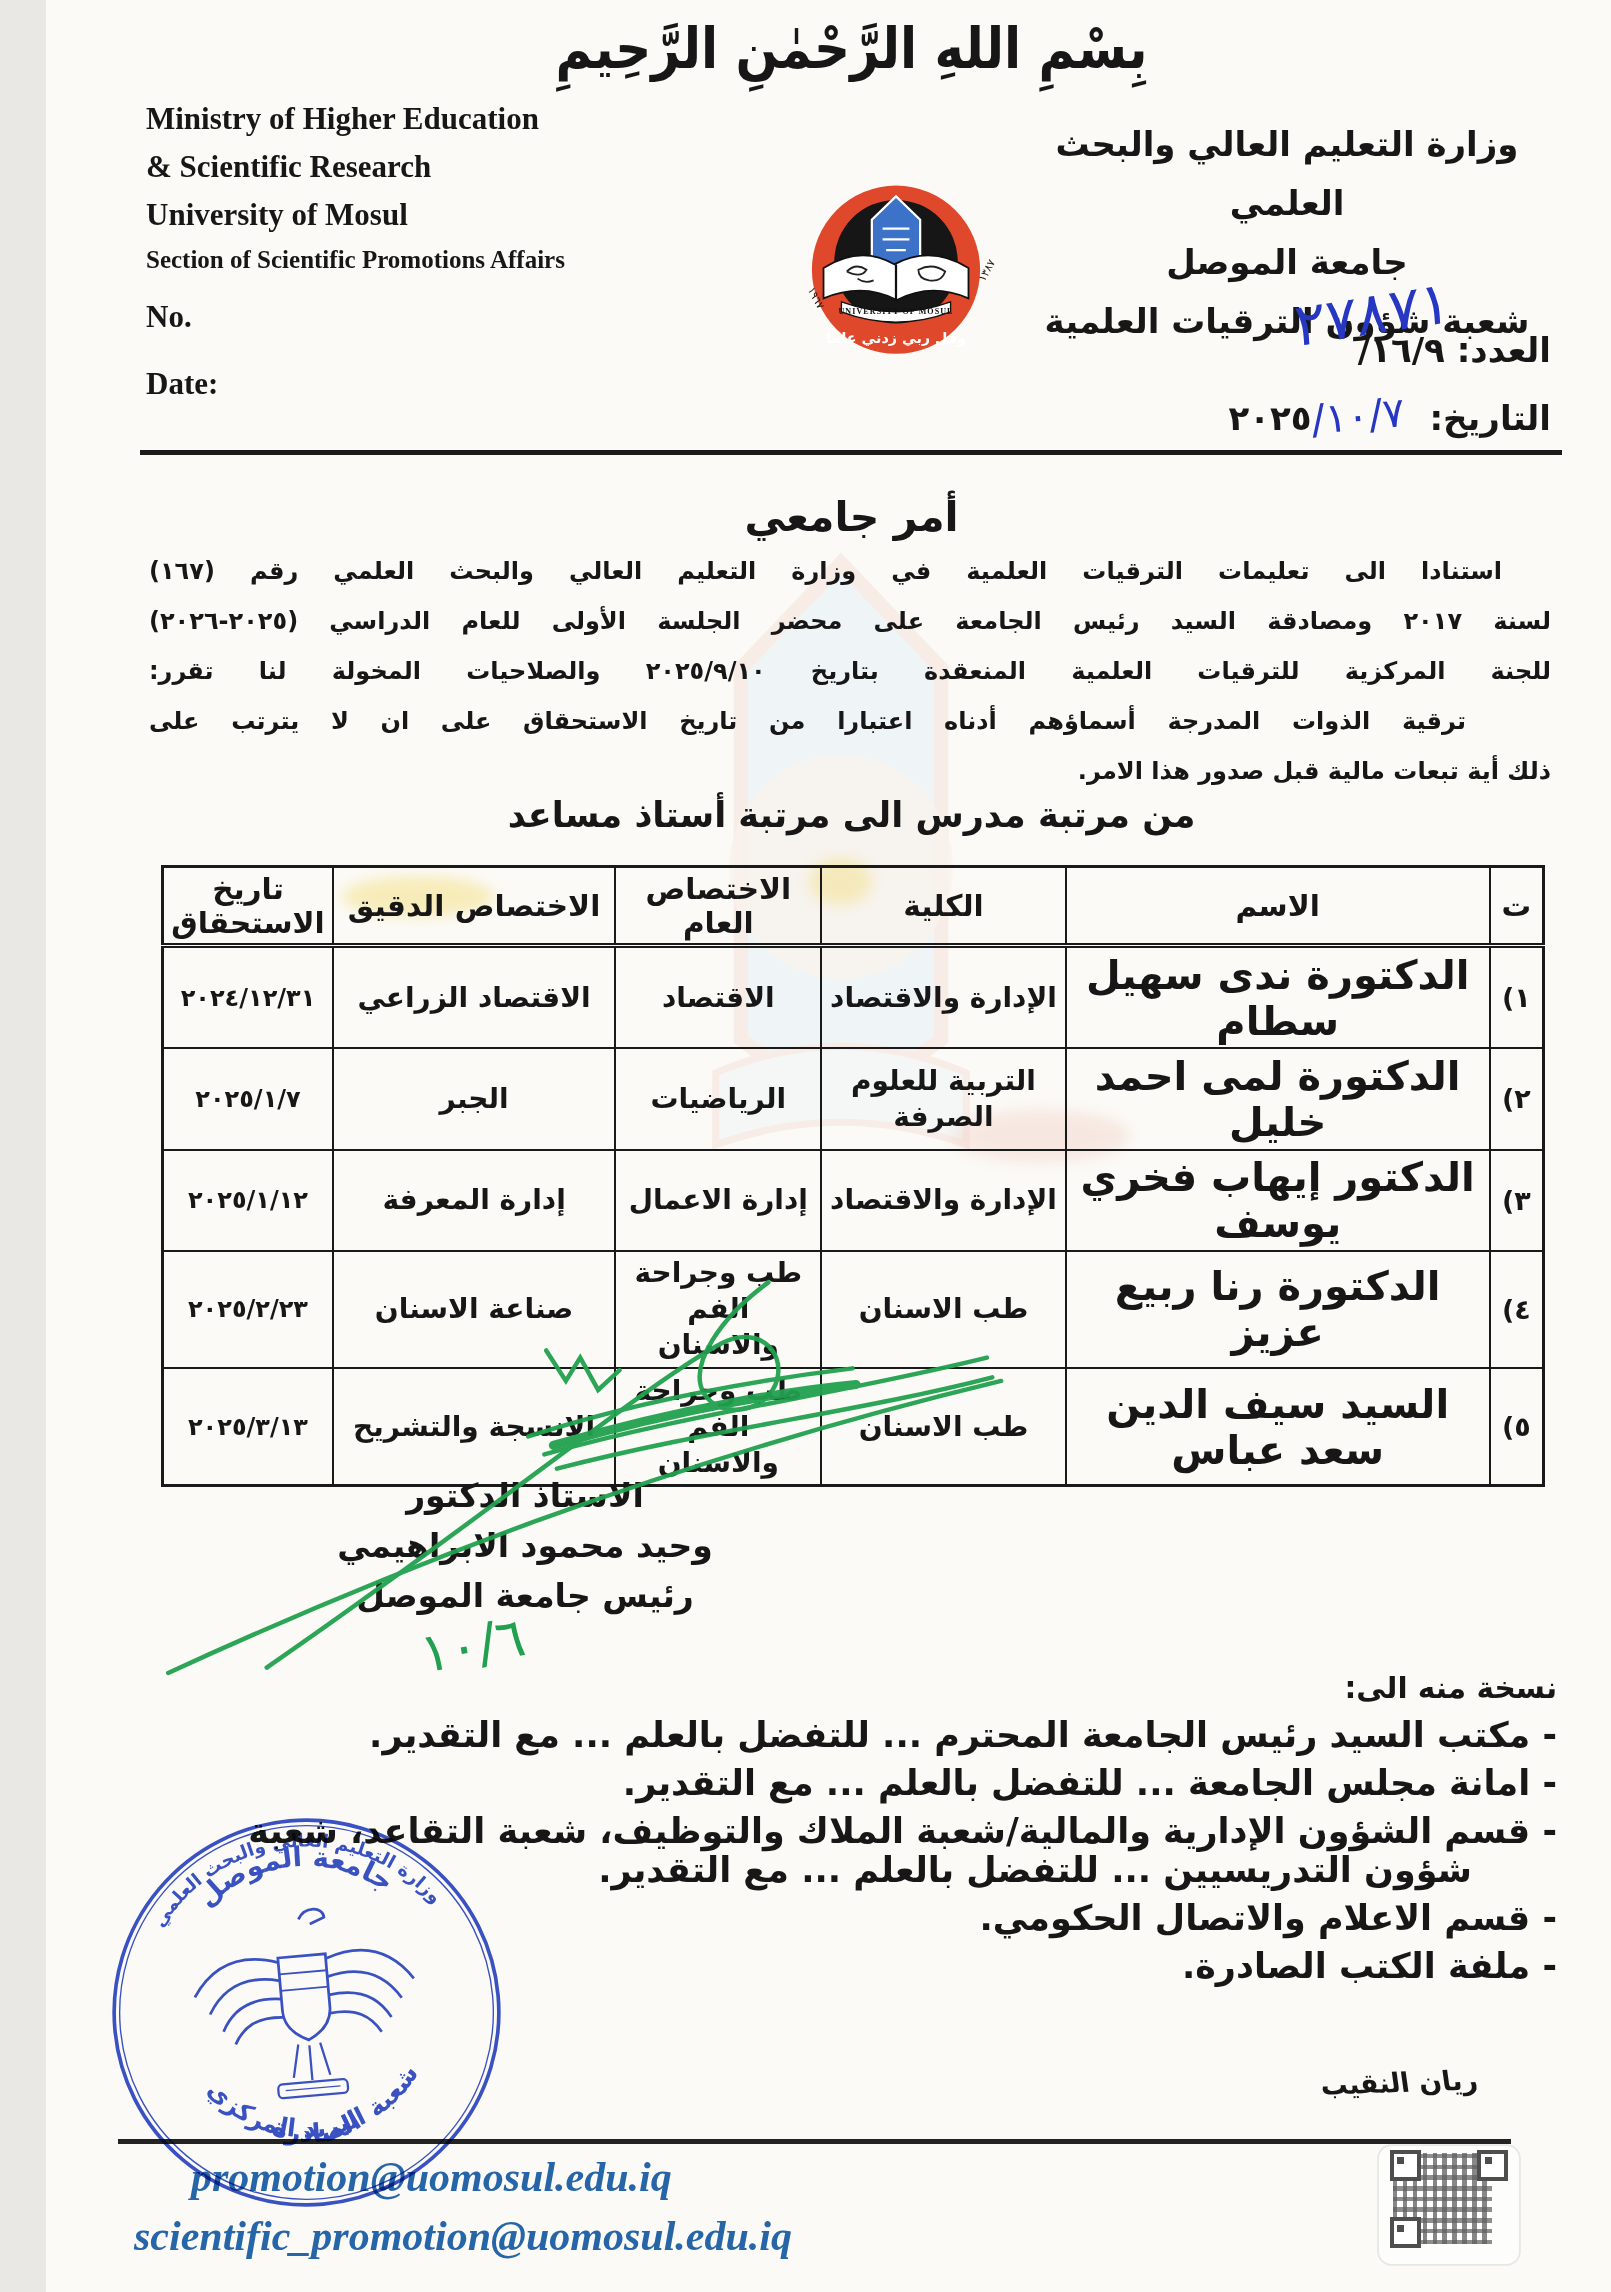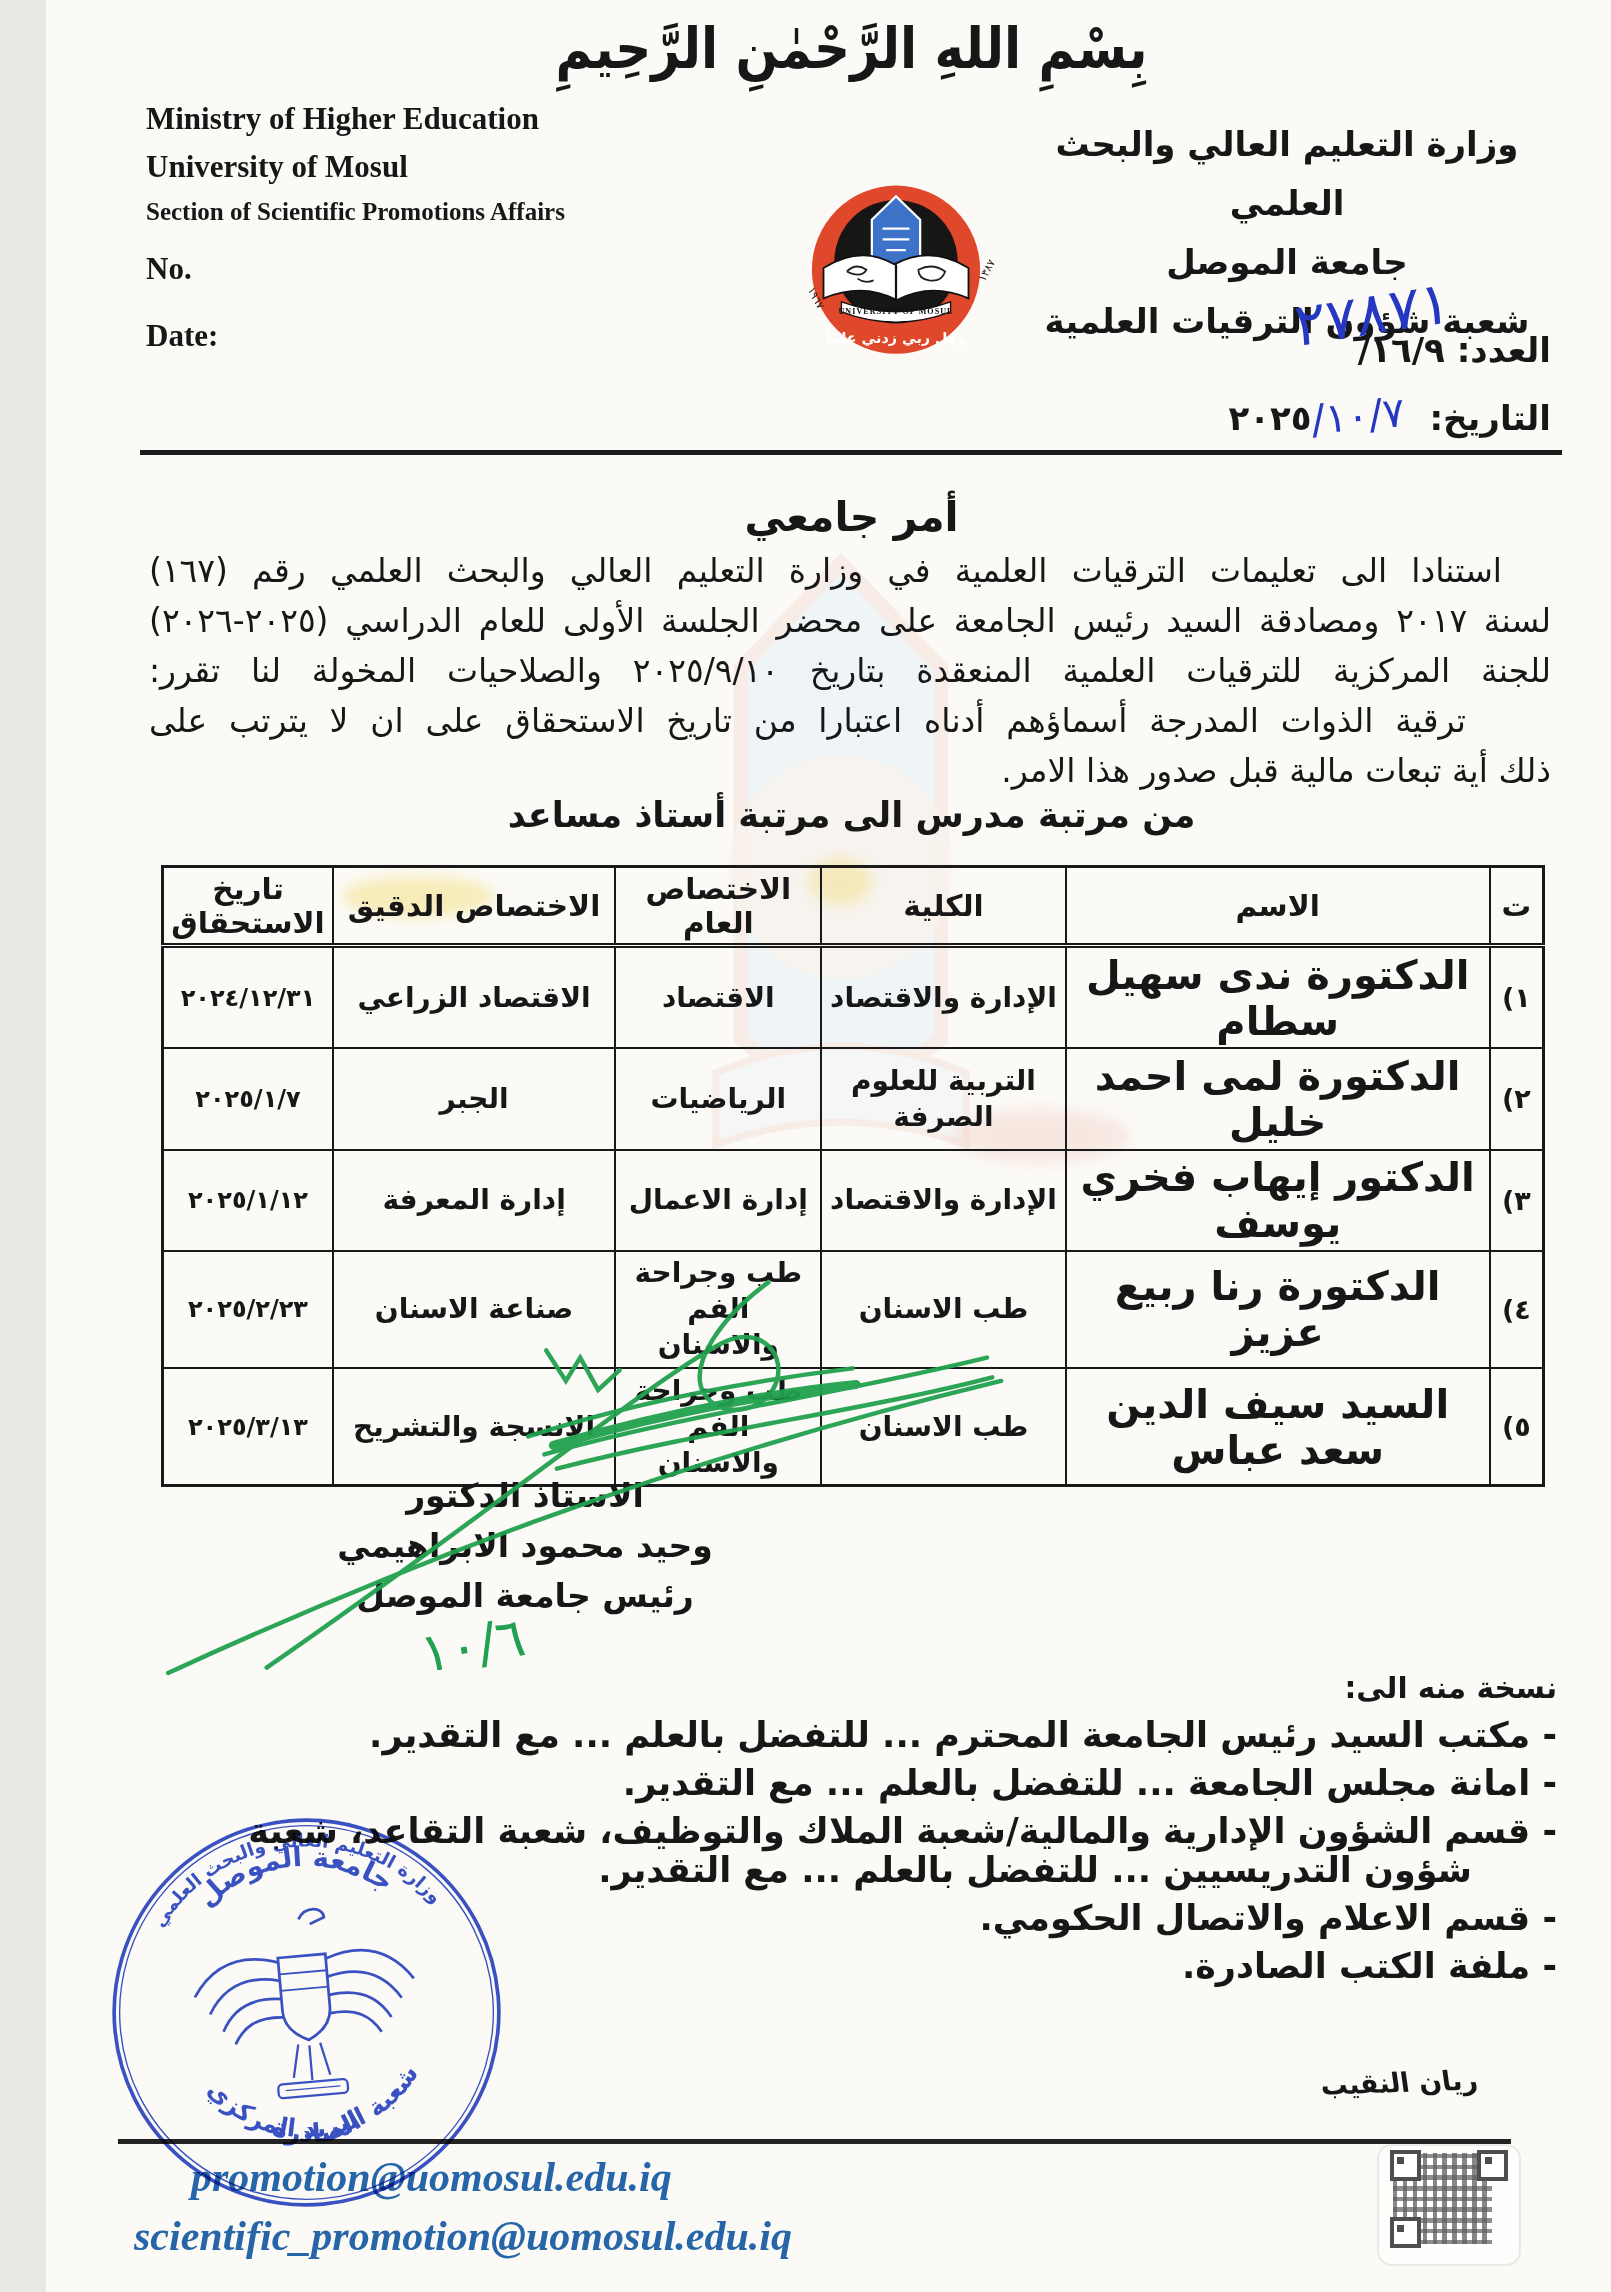--- a/index.html
+++ b/index.html
@@ -26,21 +26,21 @@
             letter-spacing:12.5px;transform:rotate(-9deg) skewX(-6deg);font-weight:normal;z-index:2;}
   .hand-sm{display:inline-block;color:#2637c1;font-size:41px;transform:rotate(-5deg);
            font-weight:normal;}
   .rule1{left:94px;top:450px;width:1422px;height:5.4px;background:#1b1b1b;z-index:1;}
 
   
   .logo{left:731px;top:182px;width:238px;height:179px;z-index:2;}
 
   
   .title{left:0;right:0;top:493px;text-align:center;font-size:41px;font-weight:bold;z-index:2;}
-  .bodytxt{right:106px;top:546px;width:1402px;font-size:33px;font-weight:normal;
+  .bodytxt{right:106px;top:546px;width:1402px;font-size:24px;font-weight:bold;
            line-height:50px;z-index:2;}
   .bodytxt .ln{text-align:justify;text-align-last:justify;}
   .bodytxt .ind1{text-indent:49px;}
   .bodytxt .ind2{text-indent:85px;}
   .bodytxt .last{text-align:right;text-align-last:right;}
   .subtitle{left:0;right:0;top:795px;text-align:center;font-size:35px;font-weight:bold;z-index:2;}
 
   
   table.promo{position:absolute;left:115px;top:865px;width:1384px;border-collapse:collapse;
               direction:rtl;z-index:2;background:transparent;}
@@ -104,20 +104,21 @@
   </svg>
 
   <div class="smudge s1"></div>
   <div class="smudge s2"></div>
   <div class="smudge s3"></div>
 
   <div class="abs bismillah ar">بِسْمِ اللهِ الرَّحْمٰنِ الرَّحِيمِ</div>
 
   <div class="abs hdr-en">
     <div>Ministry of Higher Education</div>
+    <div>&amp; Scientific Research</div>
     <div>University of Mosul</div>
     <div class="sec">Section of Scientific Promotions Affairs</div>
     <div class="gap">No.</div>
     <div class="gap2">Date:</div>
   </div>
 
   <svg class="abs logo" viewBox="0 0 266 200">
     <circle cx="133" cy="98" r="94" fill="#e0482b"></circle>
     <circle cx="133" cy="89" r="69" fill="#161616"></circle>
     <path d="M133 16 L160 42 L160 88 L133 106 L106 88 L106 42 Z" fill="#3c72c8" stroke="#fff" stroke-width="2.5"></path>

